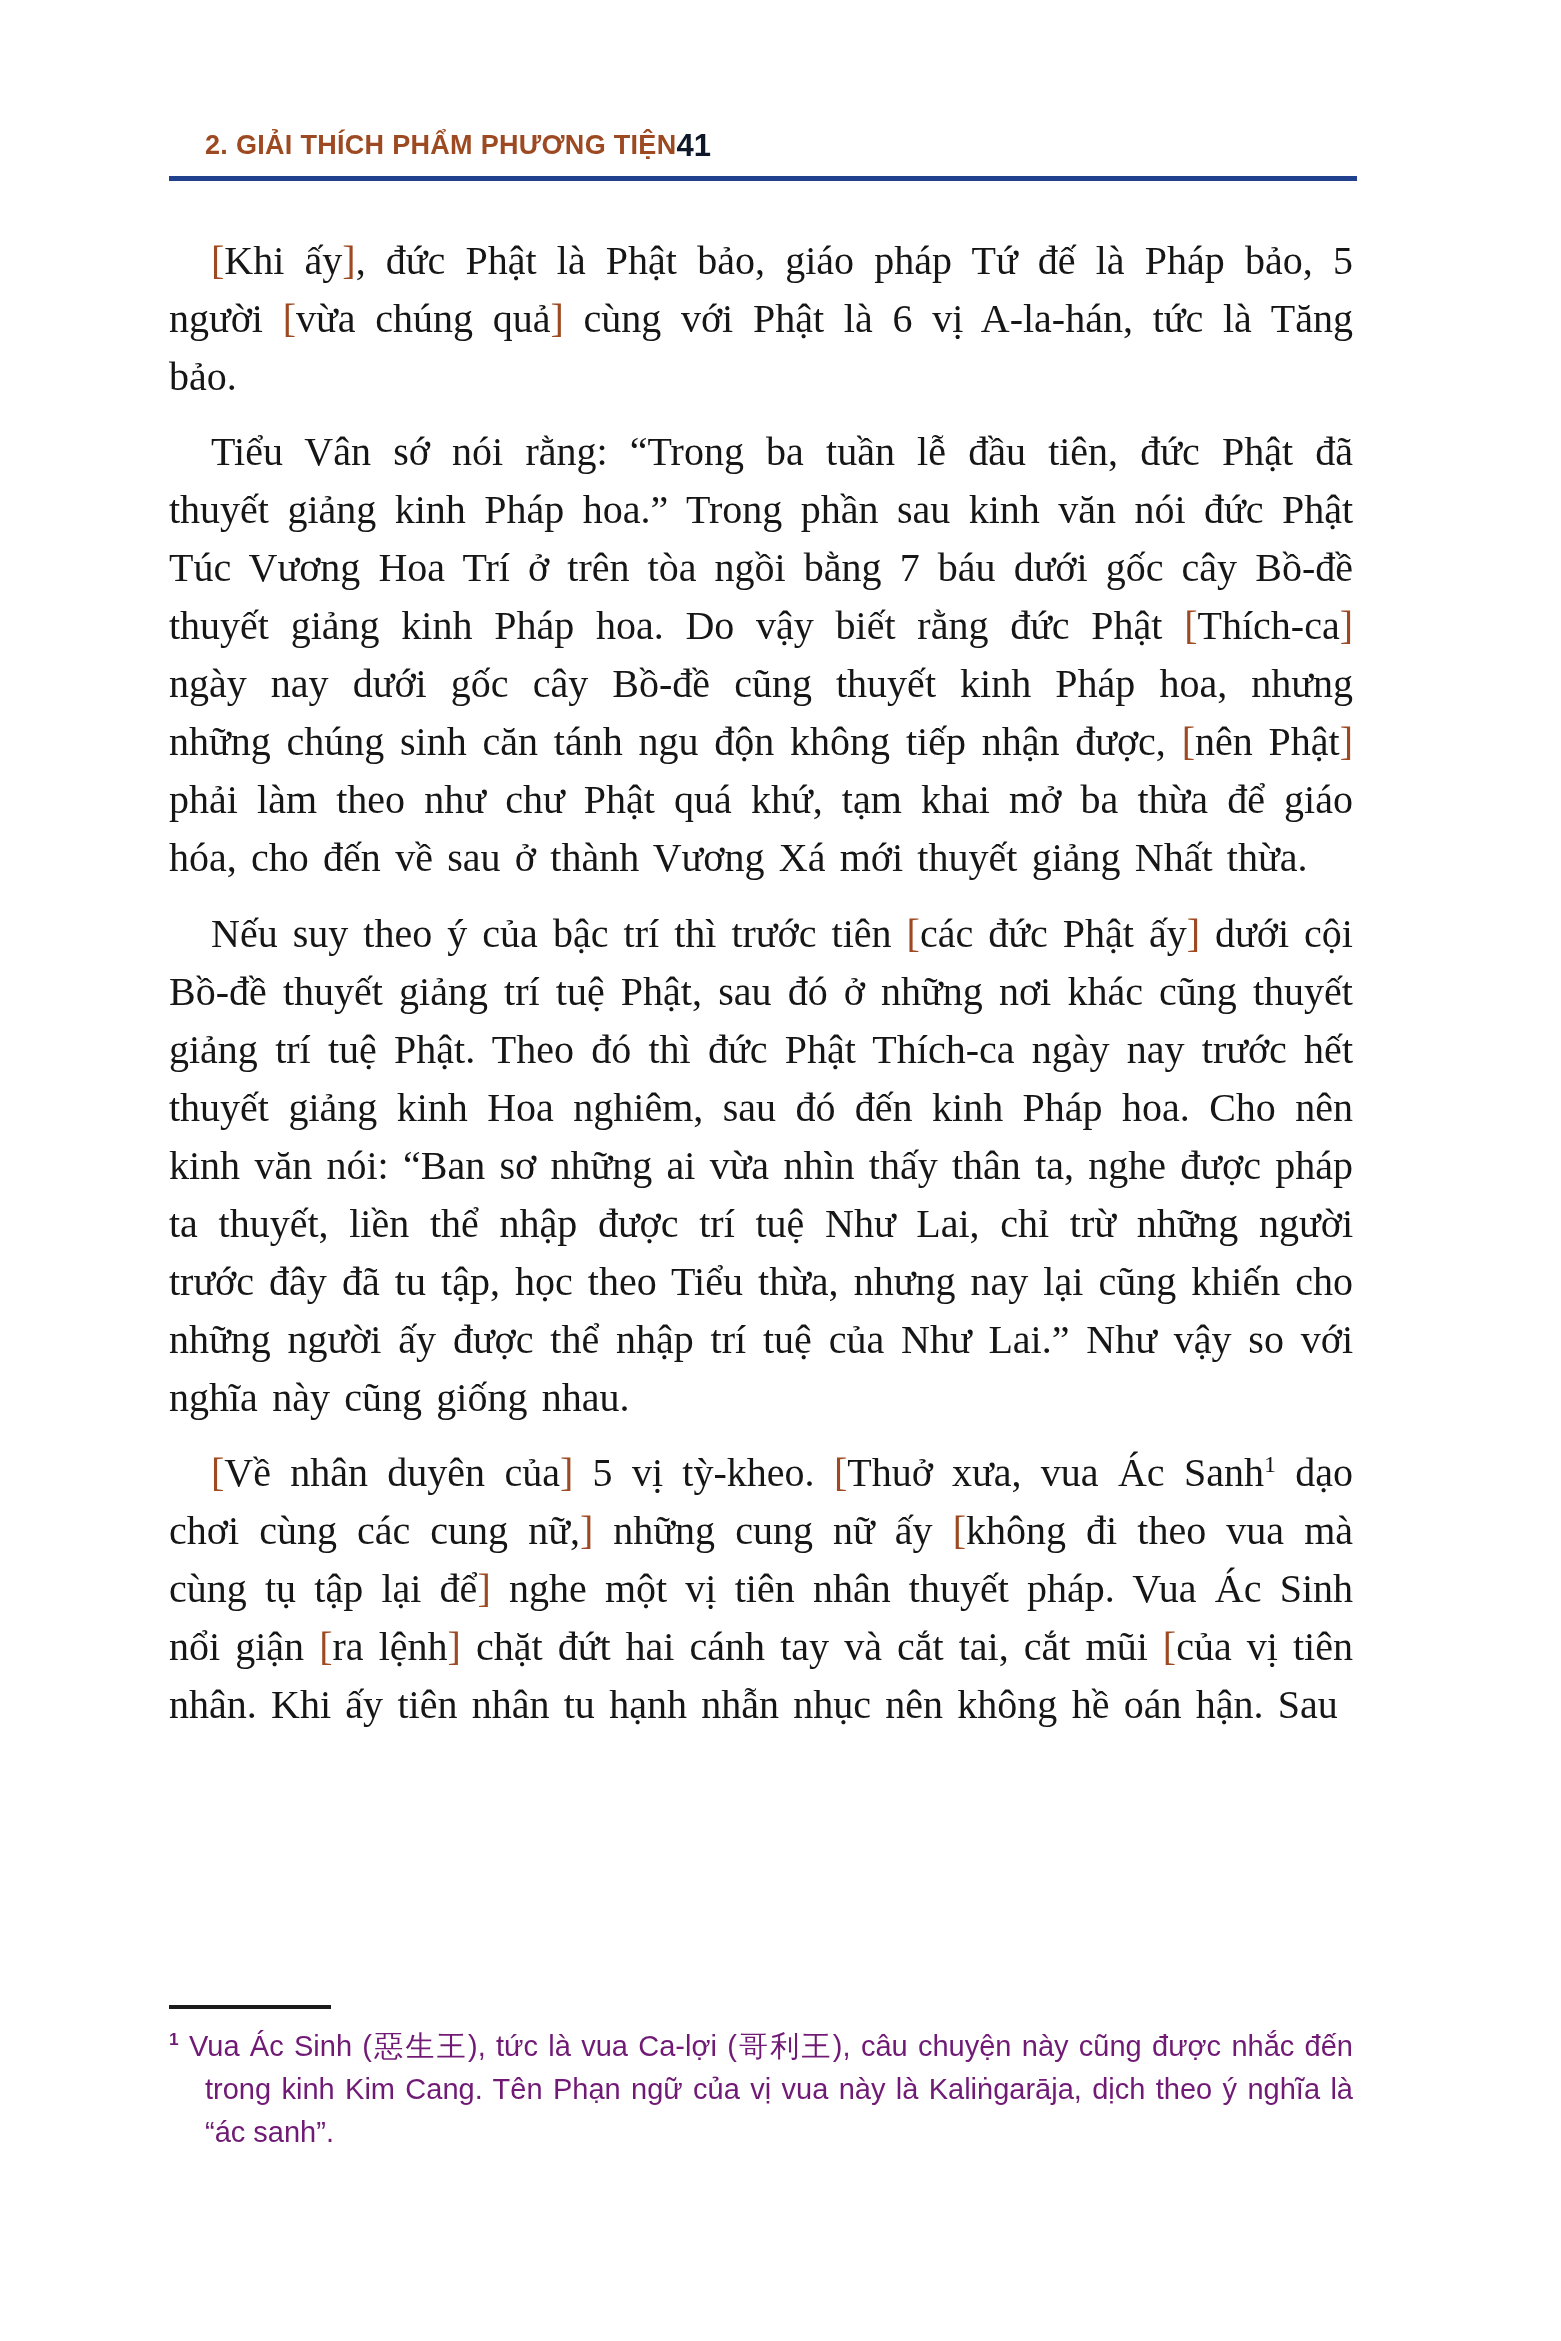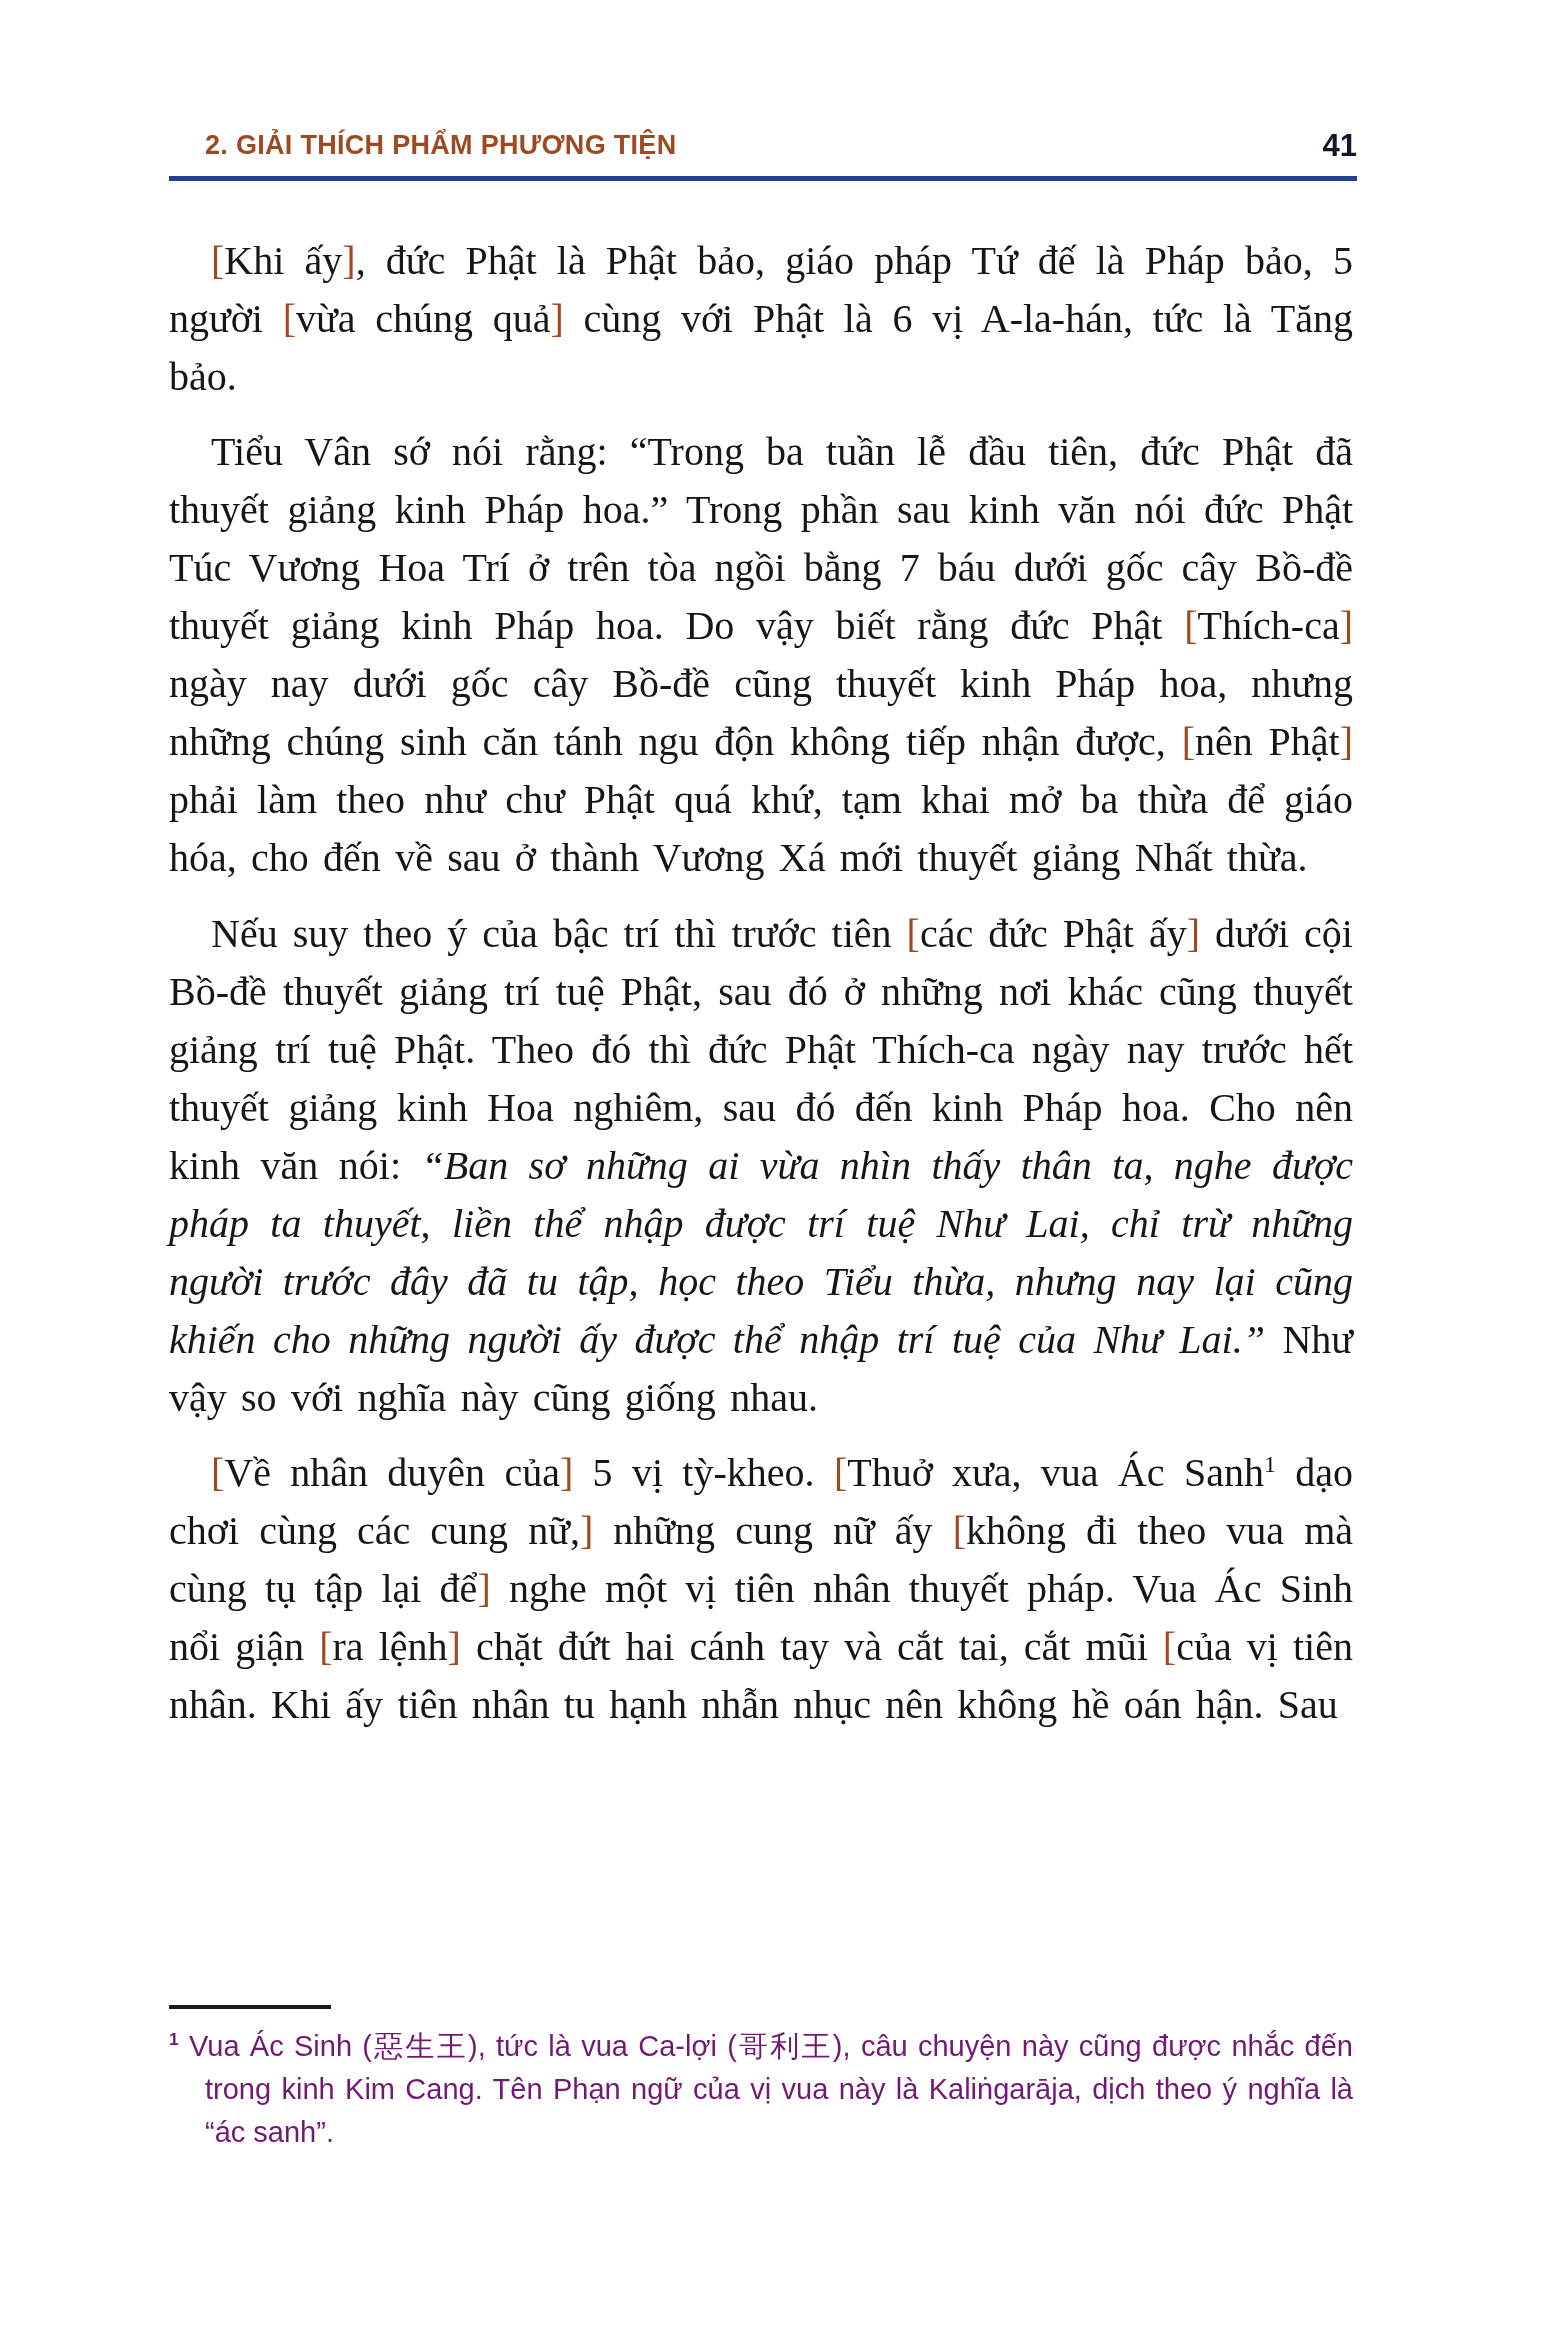--- a/index.html
+++ b/index.html
@@ -9,21 +9,21 @@
     margin:0 auto;
     background:#ffffff;
     font-family:"Liberation Serif", serif;
     color:var(--body_text, #161616);
     overflow:hidden;
   }
 
   
   .header-row {
     position:absolute; top:128px; left:169px; right:204px;
-    display:flex; justify-content:space-between; align-items:flex-end;
+    display:flex; justify-content:flex-start; align-items:flex-end;
   }
   .section-title {
     margin:0 0 0 36px;
     font-family:"Liberation Sans", sans-serif;
     font-weight:700; font-size:27px; line-height:35px;
     letter-spacing:0.3px;
     color:var(--accent_brown, #9d4a22);
   }
   .page-number {
     font-family:"Liberation Sans", sans-serif;
@@ -38,21 +38,21 @@
   
   .body-text {
     position:absolute; top:232px; left:169px; right:208px;
     font-size:40px; line-height:58px;
     text-align:justify;
     word-spacing:4.3px;
   }
   .para { margin:0 0 17.3px 0; text-indent:42px; }
   .para:first-child { margin-top:0; }
   .seg-bracket { color:var(--accent_brown, #9d4a22); }
-  .seg-italic  { font-style:italic; }
+  .seg-italic  { }
   .seg-sup     { font-size:60%; vertical-align:super; line-height:0; }
 
   
   .footnote-area { position:absolute; top:2005px; left:169px; right:208px; }
   .footnote-rule { width:162px; height:4.3px; background:#1b1b1b; }
   .footnote-text {
     margin:15.6px 0 0 0;
     font-family:"Liberation Sans", sans-serif;
     font-size:29px; line-height:43px;
     text-align:justify;

